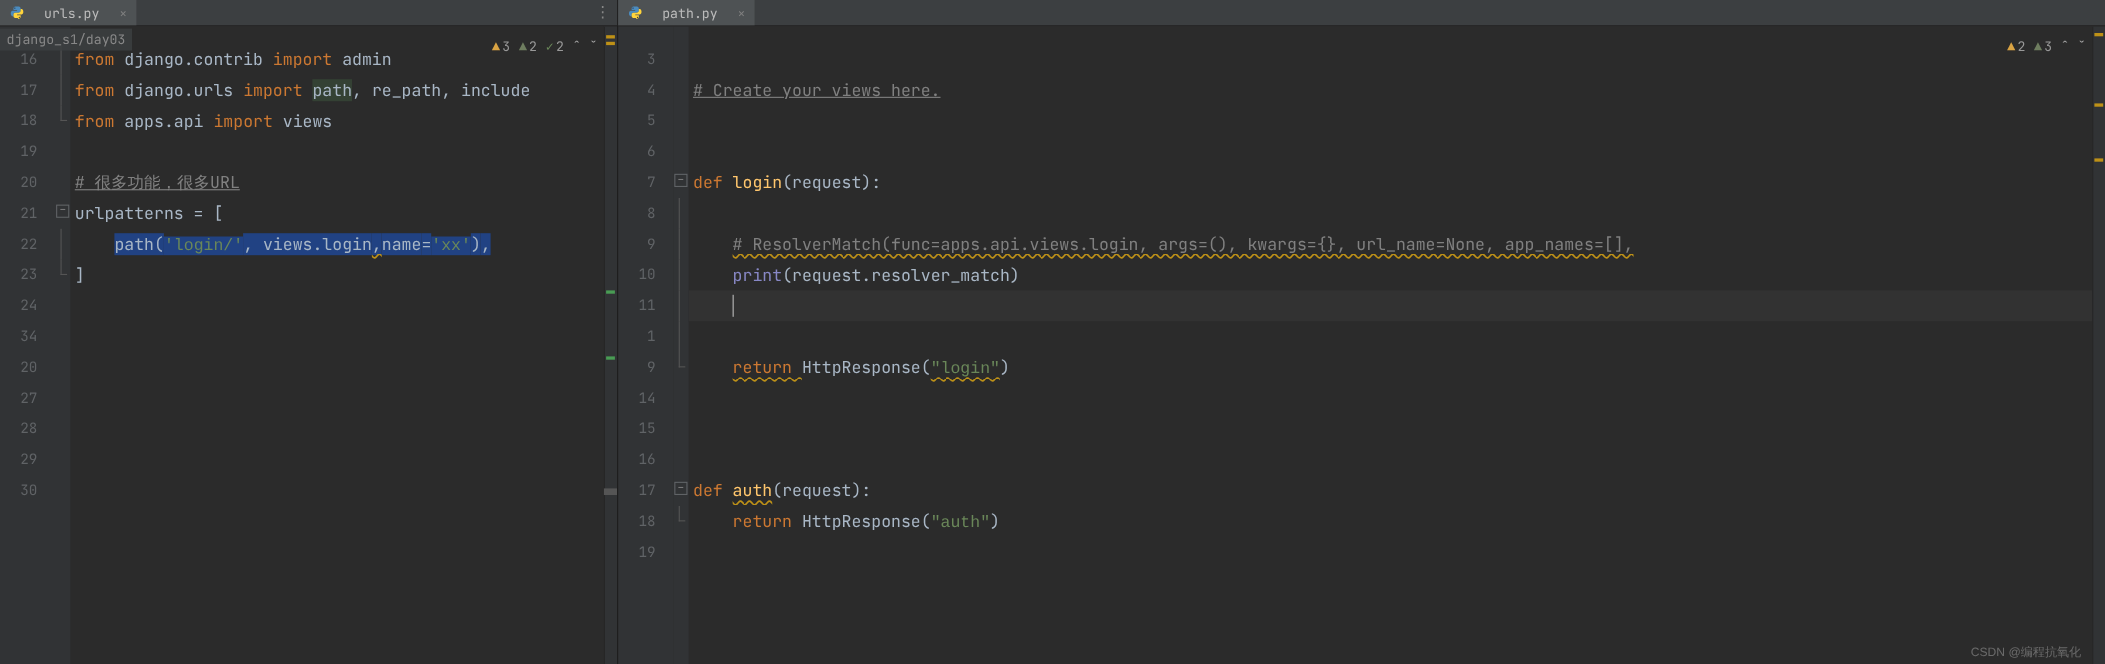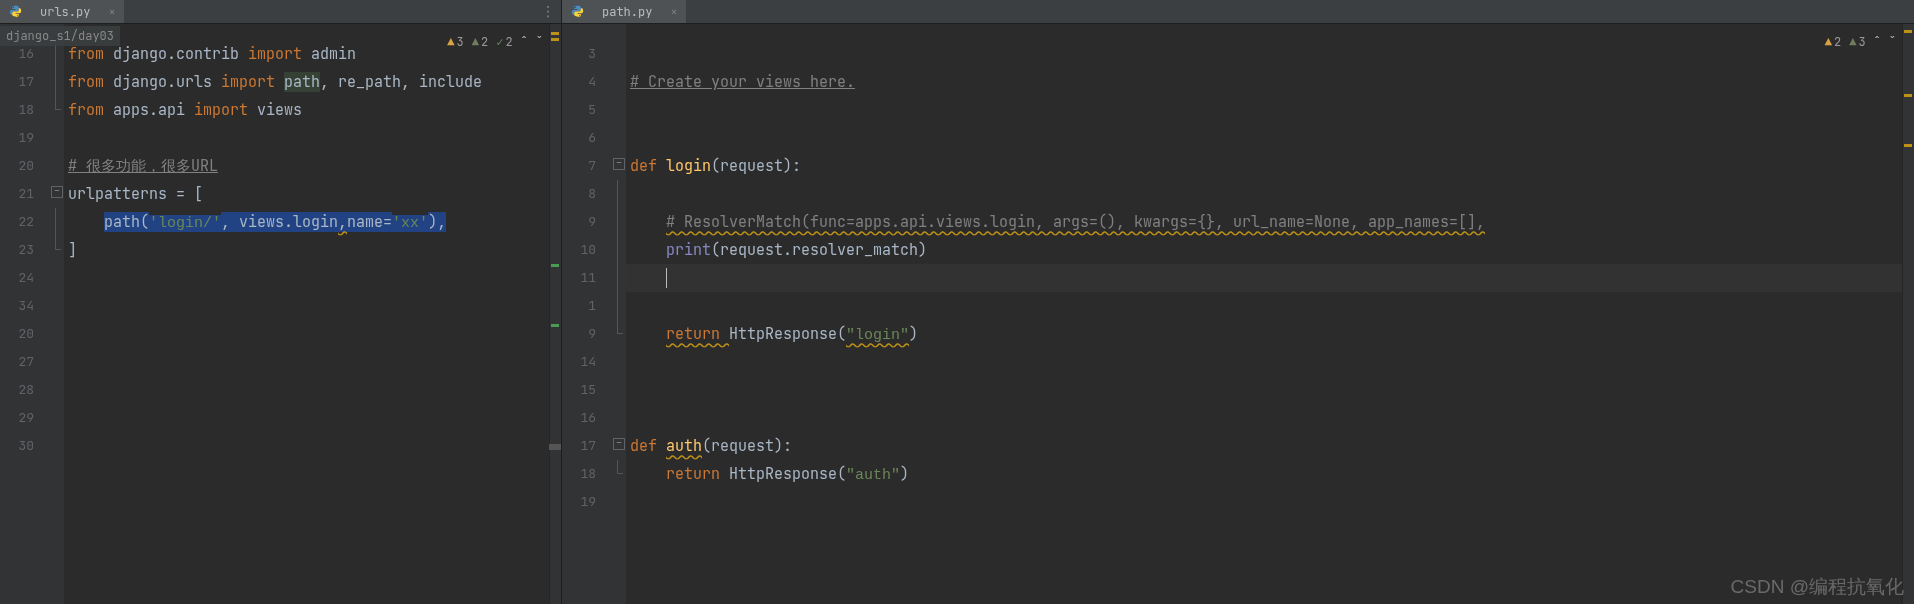--- a/index.html
+++ b/index.html
@@ -134,22 +134,22 @@
     right: 0; top: 0; bottom: 0; width: 12px;
     background: #313335;
     border-left: 1px solid #262626;
   }
   .mm-mark { position: absolute; right: 2px; width: 8px; height: 3px; }
   .mm-y { background: #be9117; }
   .mm-g { background: #499c54; }
   .mm-c { position:absolute; right:0; width:12px; height:6px; background:#555; }
 
   .watermark {
-    position: fixed; right: 10px; bottom: 4px;
-    color: rgba(220,220,220,0.35); font-size: 19px; font-family: sans-serif;
+    position: fixed; right: 22px; bottom: 4px;
+    color: rgba(220,220,220,0.35); font-size: 11px; font-family: sans-serif;
   }
 </style>
 </head>
 <body>
 
 <div class="ide">
 
   <div class="pane left">
     <div class="tab-bar">
       <div class="tab">

